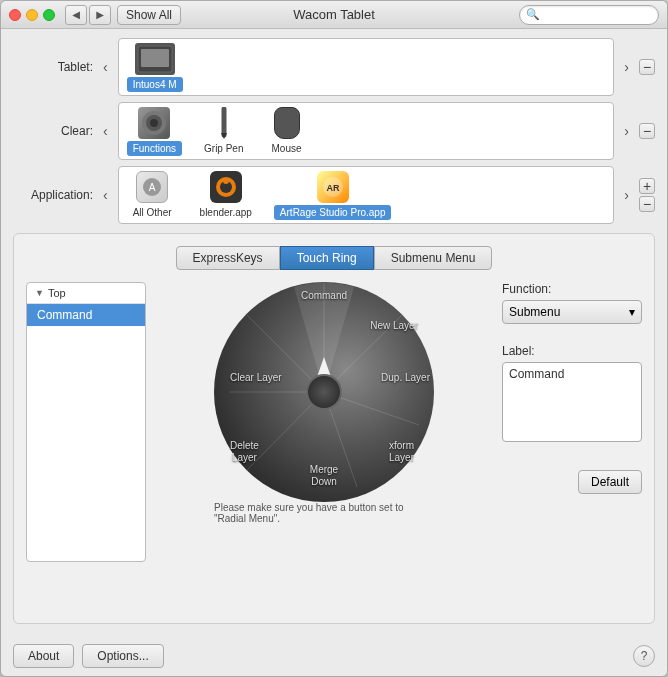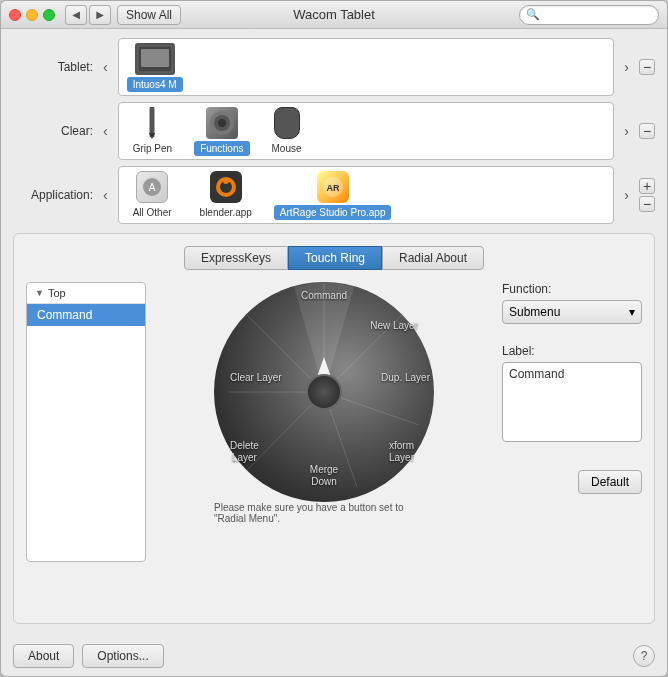--- a/index.html
+++ b/index.html
@@ -441,38 +441,38 @@
         <button class="minus-btn">−</button>
       </div>
     </div>
 
     <div class="row">
       <span class="row-label">Clear:</span>
       <button class="chevron-btn">‹</button>
       <div class="items-strip">
 
         <div class="item-card">
-          <div class="pen-icon">
-            <svg width="20" height="32" viewBox="0 0 20 32">
-              <line x1="10" y1="2" x2="10" y2="28" stroke="#555" stroke-width="5" stroke-linecap="round"></line>
-              <polygon points="7,26 13,26 10,32" fill="#333"></polygon>
-            </svg>
-          </div>
-          <span class="item-label">Grip Pen</span>
-        </div>
-
-        <div class="item-card">
           <div class="func-icon">
             <svg width="28" height="28" viewBox="0 0 28 28">
               <circle cx="14" cy="14" r="12" fill="#777"></circle>
               <circle cx="14" cy="14" r="8" fill="#555"></circle>
               <circle cx="14" cy="14" r="4" fill="#333"></circle>
             </svg>
           </div>
           <span class="item-label selected">Functions</span>
+        </div>
+
+        <div class="item-card">
+          <div class="pen-icon">
+            <svg width="20" height="32" viewBox="0 0 20 32">
+              <line x1="10" y1="2" x2="10" y2="28" stroke="#555" stroke-width="5" stroke-linecap="round"></line>
+              <polygon points="7,26 13,26 10,32" fill="#333"></polygon>
+            </svg>
+          </div>
+          <span class="item-label">Grip Pen</span>
         </div>
 
         <div class="item-card">
           <div class="mouse-icon"></div>
           <span class="item-label">Mouse</span>
         </div>
       </div>
       <button class="chevron-btn">›</button>
       <div class="side-btns">
         <button class="minus-btn">−</button>
@@ -520,21 +520,21 @@
         <button class="plus-btn">+</button>
         <button class="minus-btn">−</button>
       </div>
     </div>
 
     <div class="main-panel">
 
       <div class="tabs">
         <button class="tab">ExpressKeys</button>
         <button class="tab active">Touch Ring</button>
-        <button class="tab">Radial About</button>
+        <button class="tab">Submenu Menu</button>
       </div>
 
       <div class="panel-body">
 
         <div class="left-list">
           <div class="list-header">
             <span class="list-triangle">▼</span>
             <span>Top</span>
           </div>
           <div class="list-item selected">Command</div>

